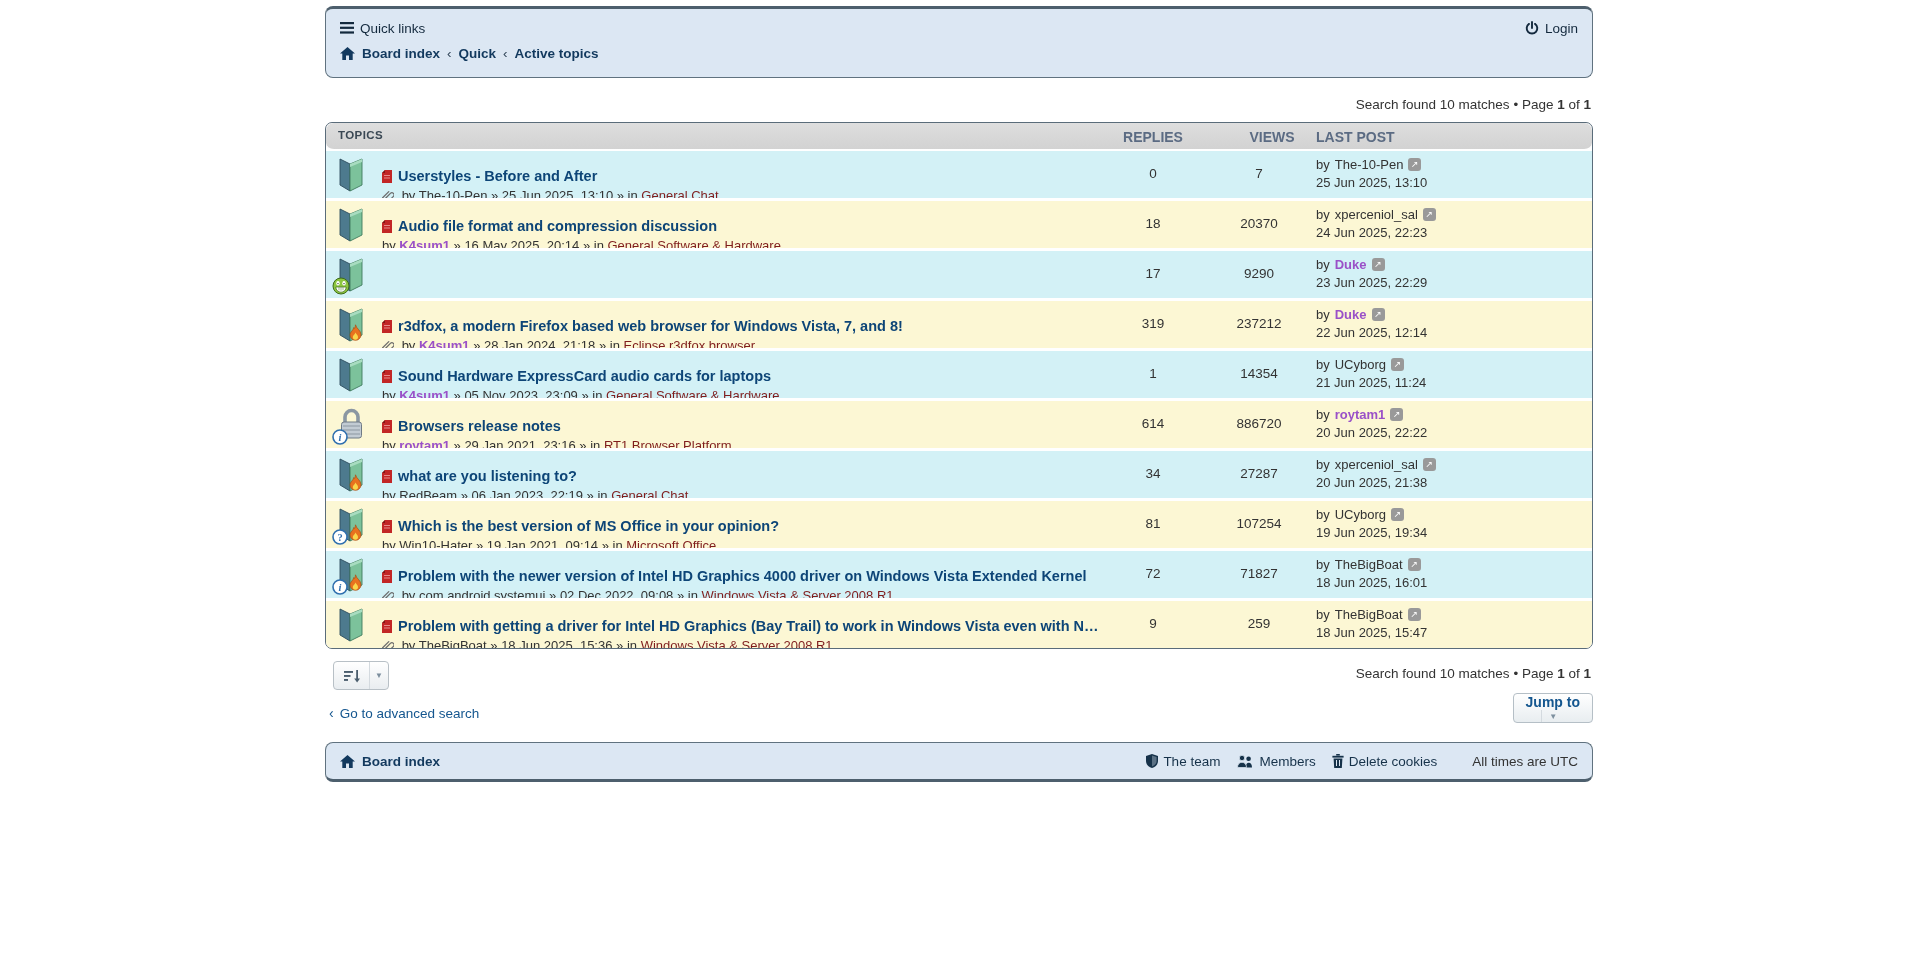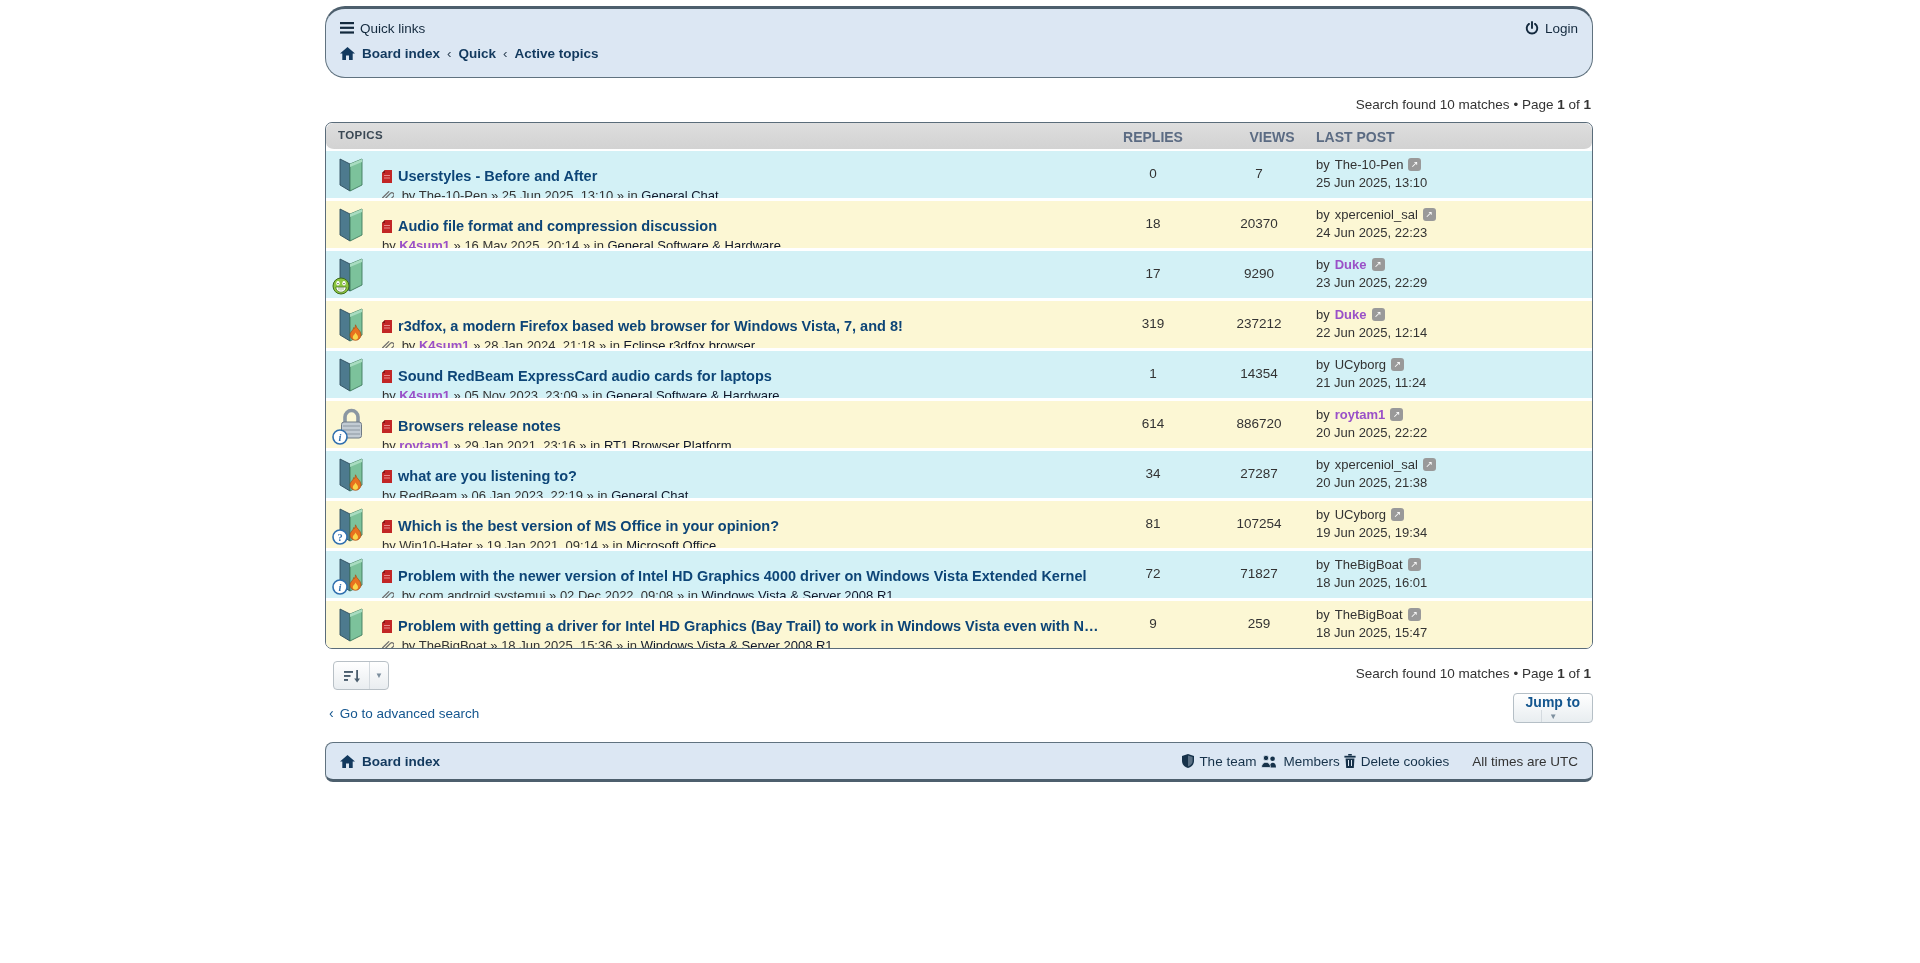--- a/index.html
+++ b/index.html
@@ -4,21 +4,21 @@
 <style>
   html,body{margin:0;padding:0;background:#fff;}
   .page{position:relative;width:1920px;height:963px;background:#fff;
         font-family:"Liberation Sans","DejaVu Sans",sans-serif;color:#333;overflow:hidden;}
   .wrap{position:absolute;left:325px;top:0;width:1268px;height:963px;}
   a{text-decoration:none;cursor:pointer;}
   svg{display:inline-block;vertical-align:middle;}
 
   
   .navbar-top{position:absolute;left:0;right:0;top:6px;height:72px;background:#dce7f3;
-    border:1px solid #60727f;border-top:3px solid #4d5f6d;border-radius:20px;padding:8px 14px 0;box-sizing:border-box;}
+    border:1px solid #60727f;border-top:3px solid #4d5f6d;border-radius:8px;padding:8px 14px 0;box-sizing:border-box;}
   .nav-row{display:flex;justify-content:space-between;align-items:center;height:22px;}
   .navlink{color:#13293d;font-size:13.5px;display:inline-flex;align-items:center;gap:6px;}
   .crumb-row{margin-top:7px;display:flex;align-items:center;gap:7px;font-size:13.5px;font-weight:bold;color:#12395e;}
   .crumb-row a{color:#12395e;}
   .crumb-sep{font-weight:normal;color:#33475a;}
 
   
   .meta{position:absolute;right:2px;font-size:13.5px;color:#333;}
   .meta b{font-weight:bold;}
   .meta-top{top:97px;}
@@ -41,21 +41,21 @@
   .row.alt2{background:#fcf7d4;}
   .ticon{position:absolute;left:10px;top:5px;width:30px;height:37px;}
   .ticon .ovl{position:absolute;}
   .ovl-bl{left:-4px;bottom:-2px;}
   .ovl-br{left:11px;bottom:-1px;}
   .tmain{position:absolute;left:56px;top:0;right:290px;}
   .t1{display:flex;align-items:center;gap:6px;margin-top:16px;white-space:nowrap;overflow:hidden;}
   .ttitle{font-size:14.5px;font-weight:bold;color:#0d4577;}
   .t2{margin-top:3px;font-size:13px;color:#333;white-space:nowrap;}
   .t2 .clip{margin-right:4px;}
-  .flink{color:#0f172a;margin-top:19px;}
+  .flink{color:#7f1d1d;margin-top:19px;}
   .uname{color:#333;}
   .uname.colored{color:#9a50c8;font-weight:bold;}
   .cell{position:absolute;top:15px;font-size:13.5px;color:#333;text-align:center;width:80px;}
   .replies{left:787px;}
   .views{left:893px;}
   .lastpost{position:absolute;left:990px;top:6px;font-size:13px;color:#333;}
   .lp1{display:flex;align-items:center;gap:5px;}
   .lp2{margin-top:3px;}
   .goicon{display:inline-flex;align-items:center;justify-content:center;width:13px;height:13px;
      background:#999;border-radius:3px;color:#fff;font-size:9px;line-height:1;}
@@ -72,21 +72,21 @@
   .jump-label{font-size:14px;font-weight:bold;color:#14568f;padding:0 12px;}
   .jump-caret{border-left:1px solid #d4dadf;color:#7d8f9e;font-size:8px;width:22px;height:100%;
      display:flex;align-items:center;justify-content:center;}
 
   
   .footer-bar{position:absolute;left:0;right:0;top:742px;height:40px;background:#dce7f3;
      border:1px solid #60727f;border-bottom:3px solid #4d5f6d;border-radius:8px;box-sizing:border-box;
      display:flex;align-items:center;justify-content:space-between;padding:0 14px;}
   .footer-left{display:flex;align-items:center;gap:7px;font-size:13.5px;font-weight:bold;color:#12395e;}
   .footer-left a{color:#12395e;}
-  .footer-right{display:flex;align-items:center;gap:4px;font-size:13.5px;color:#16324a;}
+  .footer-right{display:flex;align-items:center;gap:16px;font-size:13.5px;color:#16324a;}
   .footer-right a{color:#16324a;display:inline-flex;align-items:center;gap:5px;}
   .tz{color:#333;margin-left:19px;}
 </style>
 </head>
 <body>
 
 <div class="page">
   <div class="wrap">
 
     <div class="navbar-top">
@@ -283,21 +283,21 @@
   </svg>
     </div>
     <div class="tmain">
       <div class="t1">
         <span><svg width="10" height="13" viewBox="0 0 10 13">
   <path d="M3 0 H10 V13 H0 V3 Z" fill="#c22626"></path>
   <path d="M3 0 0 3 H3 Z" fill="#7e1515"></path>
   <rect x="2" y="5" width="6" height="1" fill="#e78a8a"></rect>
   <rect x="2" y="7.5" width="6" height="1" fill="#e78a8a"></rect>
                   </svg></span>
-        <a class="ttitle">Sound RedBeam ExpressCard audio cards for laptops</a>
+        <a class="ttitle">Sound Hardware ExpressCard audio cards for laptops</a>
       </div>
       <div class="t2">
         
         <span>by </span><a class="uname colored">K4sum1</a><span> » 05 Nov 2023, 23:09 » in </span><a class="flink">General Software &amp; Hardware</a>
       </div>
     </div>
     <div class="cell replies">1</div>
     <div class="cell views">14354</div>
     <div class="lastpost">
       <div class="lp1">

